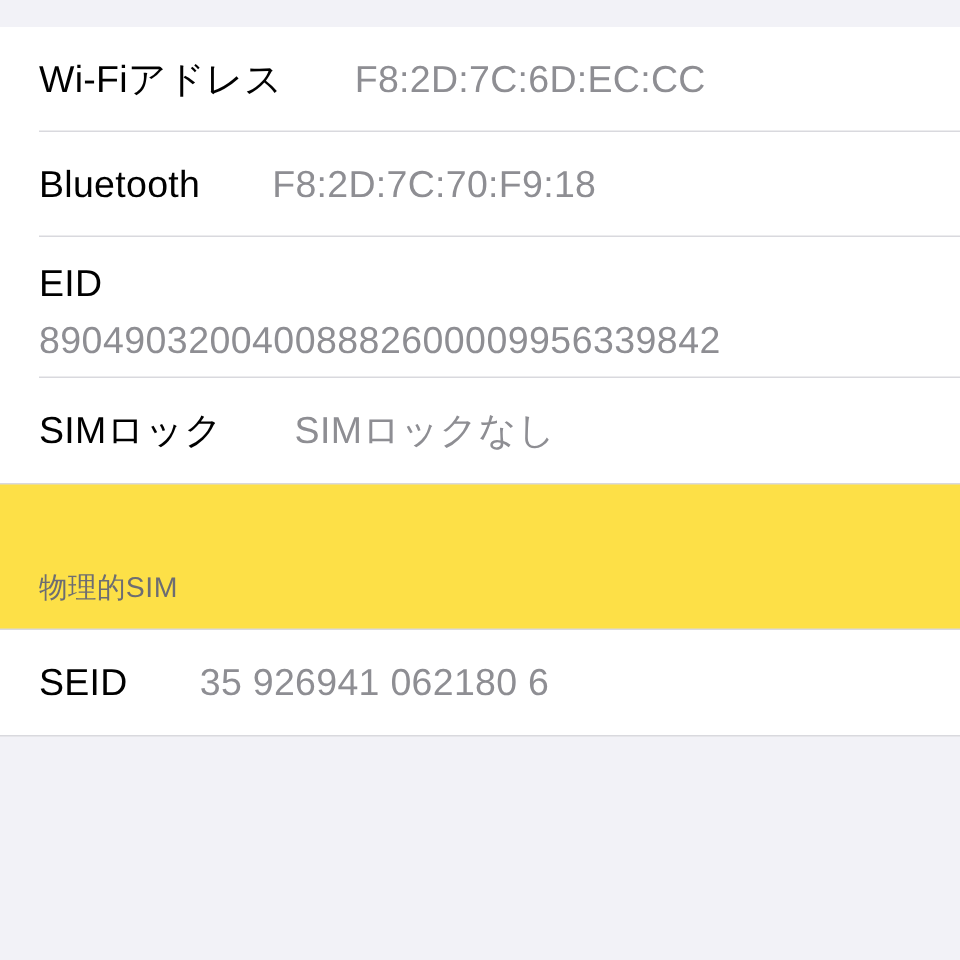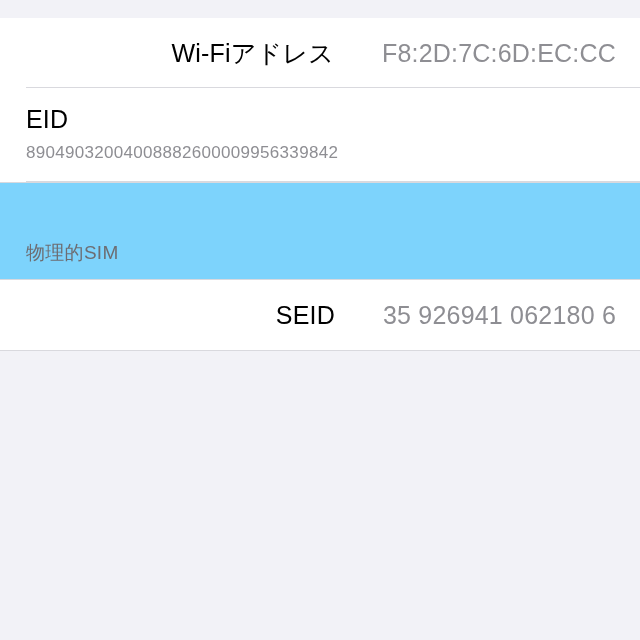--- a/index.html
+++ b/index.html
@@ -33,21 +33,21 @@
   
   .card {
     background: #ffffff;
     flex: none;
   }
 
   .row {
     position: relative;
     display: flex;
     align-items: center;
-    justify-content: flex-end;
+    justify-content: flex-start;
     min-height: 70px;
     padding: 0 24px 0 26px;
     box-sizing: border-box;
     background: #ffffff;
   }
   .row.stacked {
     display: block;
     min-height: 94px;
     padding-top: 16px;
     padding-bottom: 2px;
@@ -73,21 +73,21 @@
   .value {
     font-size: 25px;
     color: #8e8e93;
     letter-spacing: 0.2px;
     line-height: 1.2;
     white-space: nowrap;
     text-align: right;
     margin-left: 48px;
   }
   .subvalue {
-    font-size: 17px;
+    font-size: 25px;
     color: #8e8e93;
     letter-spacing: 0.3px;
     line-height: 1.25;
     margin-top: 8px;
     white-space: nowrap;
   }
 
   .chevron {
     width: 14px;
     height: 24px;
@@ -96,21 +96,21 @@
     margin-right: 4px;
   }
   .chevron svg {
     display: block;
     width: 14px;
     height: 24px;
   }
 
   
   .section-gap {
-    background: #7dd3fc;
+    background: #fde047;
     flex: none;
     height: 98px;
     display: flex;
     align-items: flex-end;
     box-sizing: border-box;
     padding: 0 0 14px 26px;
     border-top: 1px solid #d9d9de;
     border-bottom: 1px solid #d9d9de;
   }
   .section-header {
@@ -135,29 +135,39 @@
   <div class="top-gap"></div>
 
   <div class="card">
 
     <div class="row">
       <span class="label">Wi-Fiアドレス</span>
       <span class="value">F8:2D:7C:6D:EC:CC</span>
       <span class="hairline"></span>
     </div>
 
+    <div class="row">
+      <span class="label">Bluetooth</span>
+      <span class="value">F8:2D:7C:70:F9:18</span>
+      <span class="hairline"></span>
+    </div>
 
 
 
     <div class="row stacked">
       <div class="label">EID</div>
       <div class="subvalue">89049032004008882600009956339842</div>
       <span class="hairline"></span>
     </div>
 
+    <div class="row last">
+      <span class="label">SIMロック</span>
+      <span class="value">SIMロックなし</span>
+
+    </div>
 
   </div>
 
   <div class="section-gap">
     <span class="section-header">物理的SIM</span>
   </div>
 
   <div class="card">
     <div class="row last">
       <span class="label">SEID</span>

